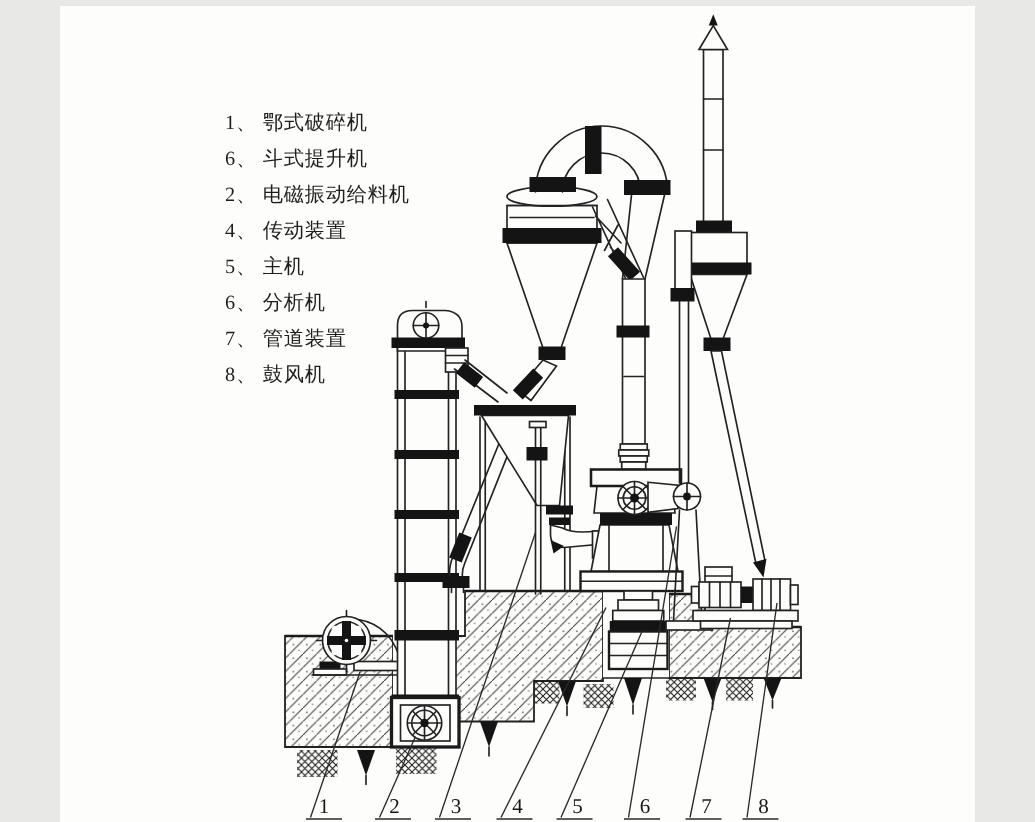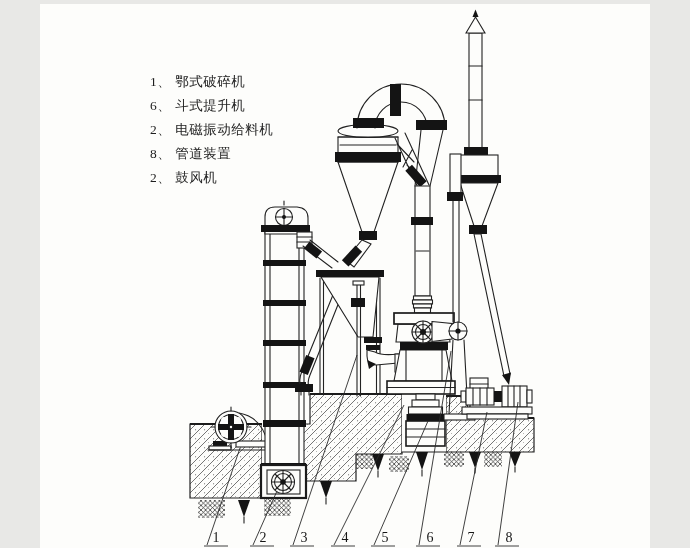--- a/index.html
+++ b/index.html
@@ -23,22 +23,25 @@
 </style>
 </head>
 <body>
 
 <div class="stage">
 
   <div class="legend">
     <div class="item">1、 鄂式破碎机</div>
     <div class="item">6、 斗式提升机</div>
     <div class="item">2、 电磁振动给料机</div>
-    <div class="item">8、 管道装置</div>
-    <div class="item">2、 鼓风机</div>
+    <div class="item">4、 传动装置</div>
+    <div class="item">5、 主机</div>
+    <div class="item">6、 分析机</div>
+    <div class="item">7、 管道装置</div>
+    <div class="item">8、 鼓风机</div>
   </div>
 
   <svg class="diagram" width="690" height="548" viewBox="0 0 690 548">
     <defs>
       <pattern id="hatch" width="9" height="9" patternUnits="userSpaceOnUse">
         <path d="M0,9 L9,0" stroke="#3c3c3c" stroke-width="0.7"></path>
         <circle cx="2.6" cy="2.8" r="0.55" fill="#4a4a4a"></circle>
         <circle cx="6.4" cy="6.6" r="0.45" fill="#4a4a4a"></circle>
       </pattern>
       <pattern id="mesh" width="4.6" height="4.6" patternUnits="userSpaceOnUse">

